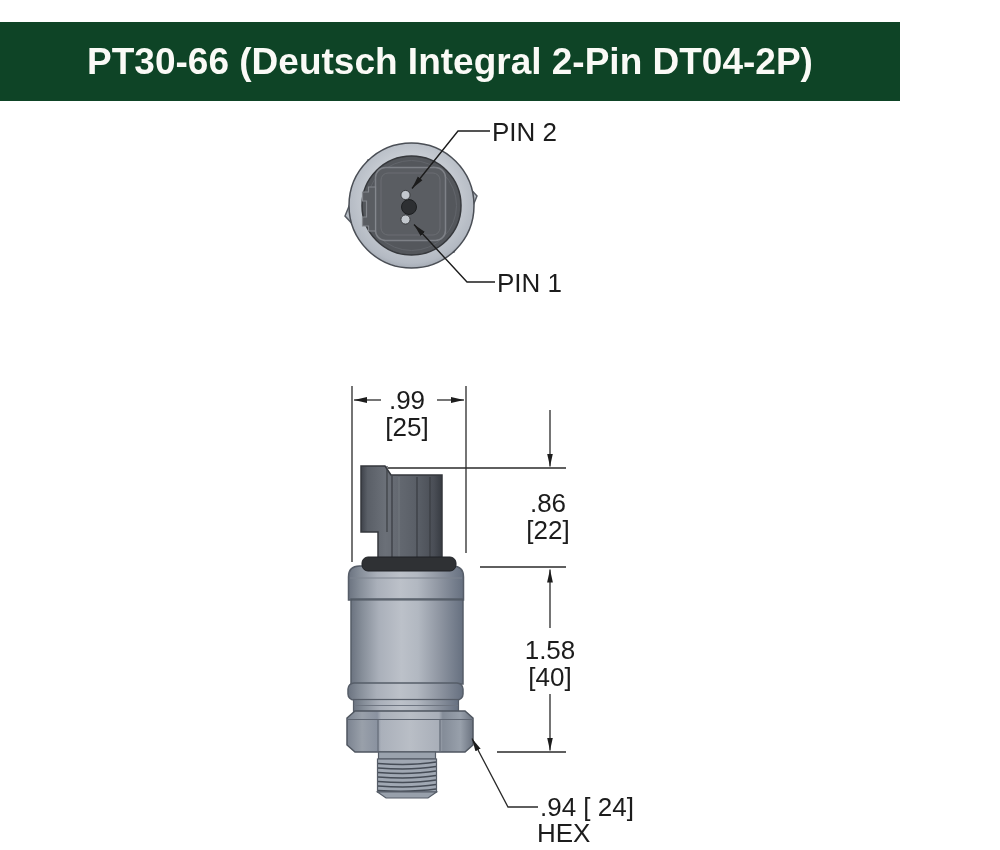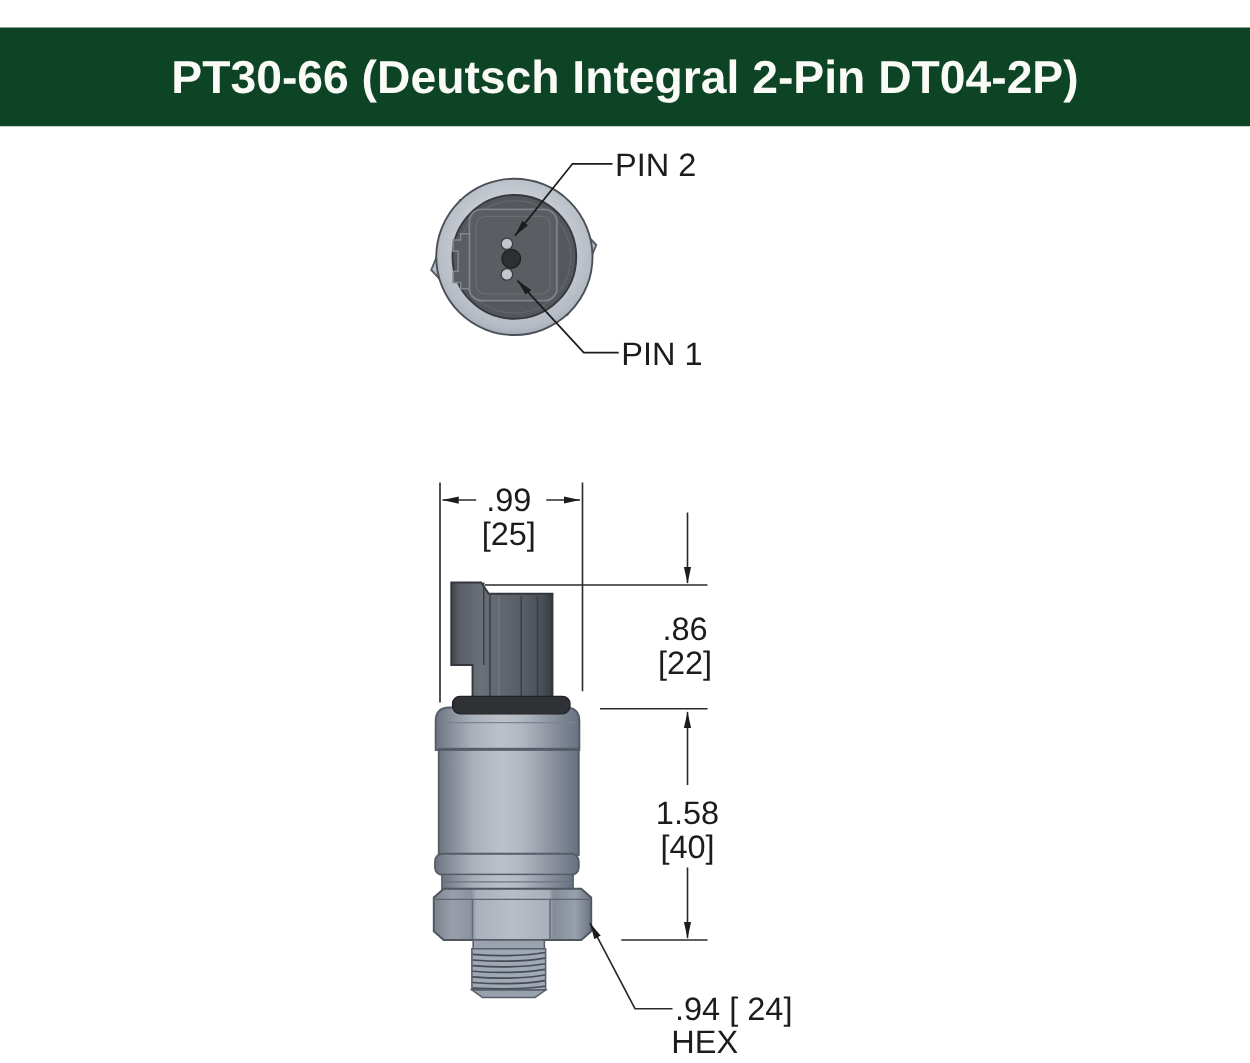--- a/index.html
+++ b/index.html
@@ -1,21 +1,21 @@
 <!DOCTYPE html>
 <html><head>
 <meta charset="utf-8">
 <style>
   html,body{margin:0;padding:0;}
   body{
     width:1000px;height:850px;position:relative;background:#ffffff;
     font-family:"Liberation Sans", sans-serif;overflow:hidden;
   }
   .banner{
-    position:absolute;left:0;top:22px;width:1000px;height:79px;
+    position:absolute;left:0;top:22px;width:900px;height:79px;
     background:#0e4426;display:flex;align-items:center;justify-content:center;
   }
   .banner .title{
     color:#fafaf6;font-size:37px;font-weight:bold;letter-spacing:0px;
     white-space:nowrap;
   }
   .drawing{
     position:absolute;left:0;top:0;width:1000px;height:850px;
   }
   svg text{

